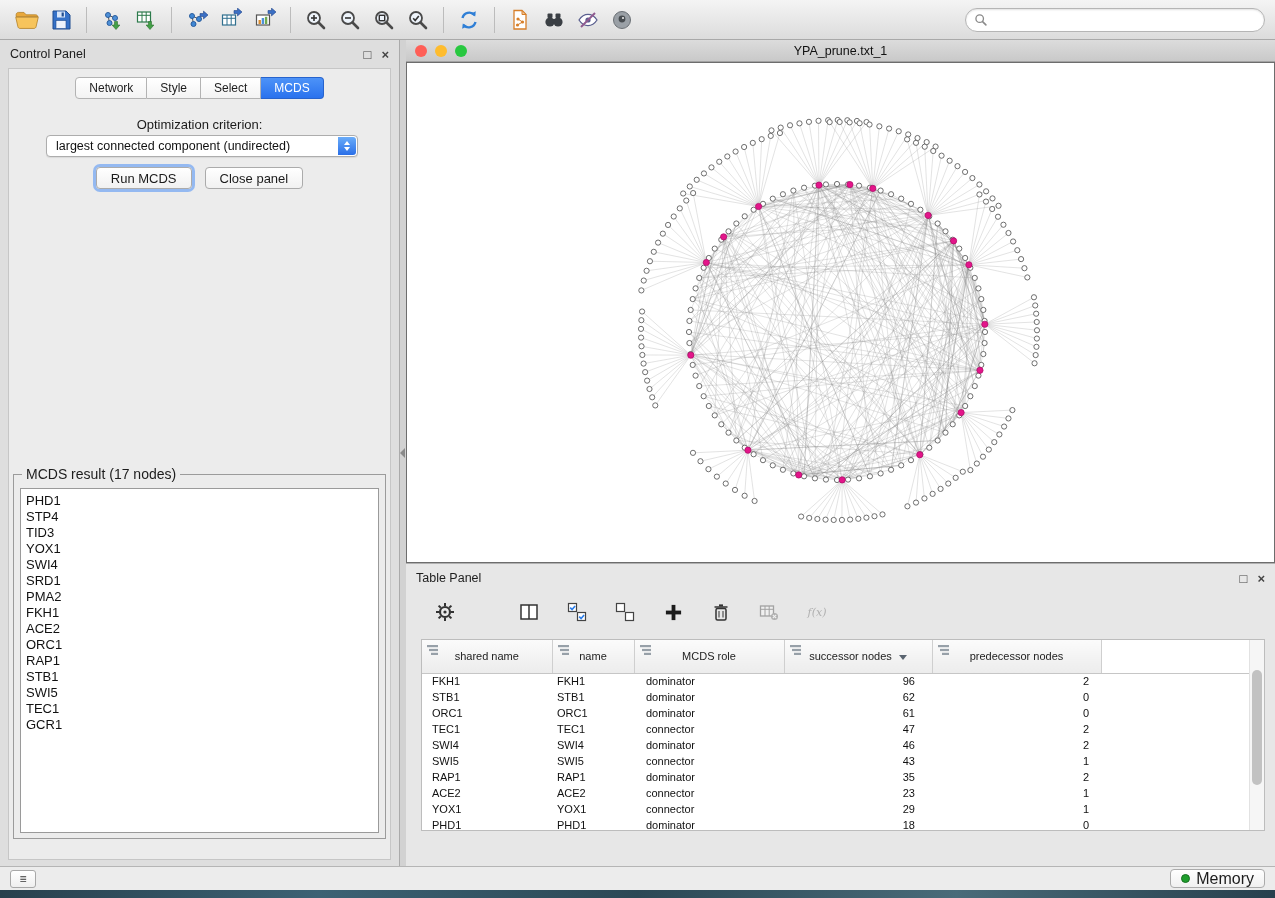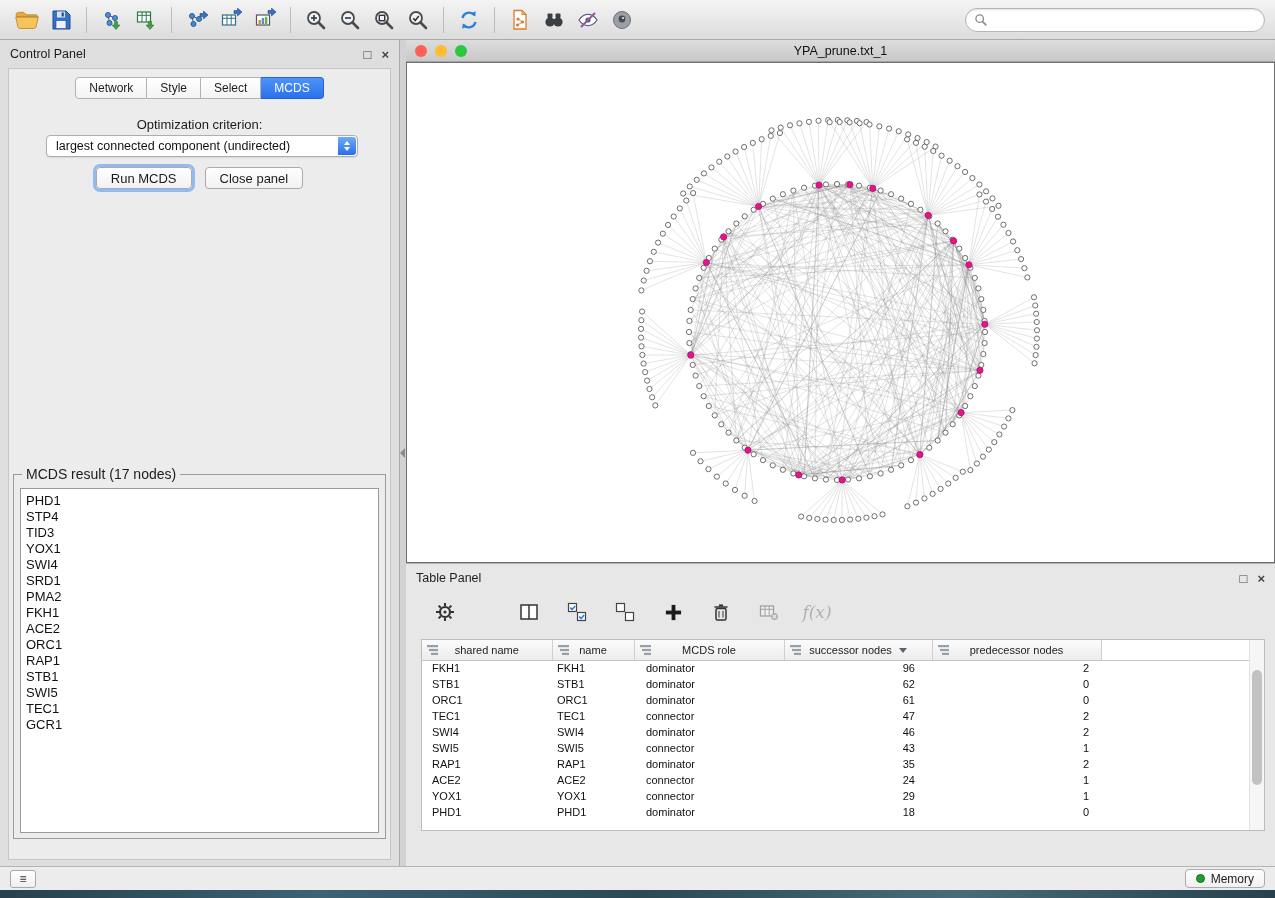--- a/index.html
+++ b/index.html
@@ -67,26 +67,26 @@
   .lights span { width:12px; height:12px; border-radius:50%; display:block; }
   .net-title { width:100%; text-align:center; font-size:12.5px; color:#111; }
   .net-canvas-wrap { position:absolute; top:22px; left:0; right:0; height:501px; background:#fff; border:1px solid #6d6d6d; }
   .net-canvas-wrap svg { display:block; }
 
   
   .tpanel { position:absolute; top:523px; left:0; right:0; bottom:0; background:#e7e7e7; border-top:1px solid #b0b0b0; }
   .tp-toolbar { position:absolute; top:26px; left:12px; right:12px; height:44px; display:flex; align-items:center; gap:22px; padding-left:14px; }
   .tpi { display:flex; align-items:center; justify-content:center; width:26px; height:26px; }
   .tpi.disabled { opacity:.38; }
-  .fx { font-family:"DejaVu Serif", serif; font-style:italic; font-size:17px; color:#555; }
+  .fx { font-family:"DejaVu Serif", serif; font-style:italic; font-size:11px; color:#555; }
 
   .tablebox { position:absolute; left:15px; right:10px; top:75px; height:192px; background:#fff; border:1px solid #bdbdbd; overflow:hidden; }
   table.ntable { border-collapse:collapse; table-layout:fixed; width:100%; }
   .ntable col.c0{width:130px}.ntable col.c1{width:82px}.ntable col.c2{width:150px}.ntable col.c3{width:148px}.ntable col.c4{width:169px}
-  .ntable th { height:20px; font-size:11px; font-weight:normal; color:#222; background:linear-gradient(#fbfbfb,#ececec);
+  .ntable th { height:33px; font-size:11px; font-weight:normal; color:#222; background:linear-gradient(#fbfbfb,#ececec);
     border-right:1px solid #cfcfcf; border-bottom:1px solid #c6c6c6; position:relative; text-align:center; white-space:nowrap; }
   .ntable th.filler { background:#fff; border-right:none; }
   .ntable th .hicon { position:absolute; left:5px; top:5px; }
   .ntable th .sortarrow { display:inline-block; width:0; height:0; border-left:4px solid transparent; border-right:4px solid transparent;
     border-top:5px solid #5a6470; margin-left:7px; vertical-align:middle; }
   .ntable td { height:16px; font-size:11px; color:#111; white-space:nowrap; overflow:hidden; }
   .ntable td.c0 { padding-left:10px; }
   .ntable td.c1 { padding-left:5px; }
   .ntable td.c2 { padding-left:12px; }
   .ntable td.c3 { text-align:right; padding-right:17px; }
@@ -95,21 +95,21 @@
   .vscroll .thumb { position:absolute; left:2px; right:2px; top:30px; height:115px; background:#c2c2c2; border-radius:6px; }
 
   .ttabs { position:absolute; left:0; right:0; top:273px; text-align:center; }
 
   
   .statusbar { position:absolute; left:0; right:0; bottom:8px; height:24px; background:#ececec; border-top:1px solid #b5b5b5;
     display:flex; align-items:center; padding:0 10px; }
   .menu-btn { width:26px; height:18px; border:1px solid #a8a8a8; border-radius:3px; background:linear-gradient(#fff,#efefef);
     display:flex; align-items:center; justify-content:center; font-size:12px; color:#333; }
   .mem-btn { margin-left:auto; height:19px; border:1px solid #ababab; border-radius:4px; background:linear-gradient(#fff,#f0f0f0);
-    display:flex; align-items:center; gap:6px; padding:0 10px; font-size:12px; color:#1c1c1c; }
+    display:flex; align-items:center; gap:6px; padding:0 10px; font-size:16px; color:#1c1c1c; }
   .mem-dot { width:9px; height:9px; border-radius:50%; background:#1f9e2c; border:1px solid #157020; }
 
   .desktop-strip { position:absolute; left:0; right:0; bottom:0; height:8px;
     background:linear-gradient(90deg,#27404d,#3c6274,#2b4855,#496b79,#27404d); }
 </style>
 </head>
 <body>
 
 <div class="app">
 
@@ -1234,21 +1234,21 @@
                 <td class="c1">RAP1</td>
                 <td class="c2">dominator</td>
                 <td class="c3">35</td>
                 <td class="c4">2</td>
                 <td></td>
               </tr>
               <tr>
                 <td class="c0">ACE2</td>
                 <td class="c1">ACE2</td>
                 <td class="c2">connector</td>
-                <td class="c3">24</td>
+                <td class="c3">23</td>
                 <td class="c4">1</td>
                 <td></td>
               </tr>
               <tr>
                 <td class="c0">YOX1</td>
                 <td class="c1">YOX1</td>
                 <td class="c2">connector</td>
                 <td class="c3">29</td>
                 <td class="c4">1</td>
                 <td></td>

